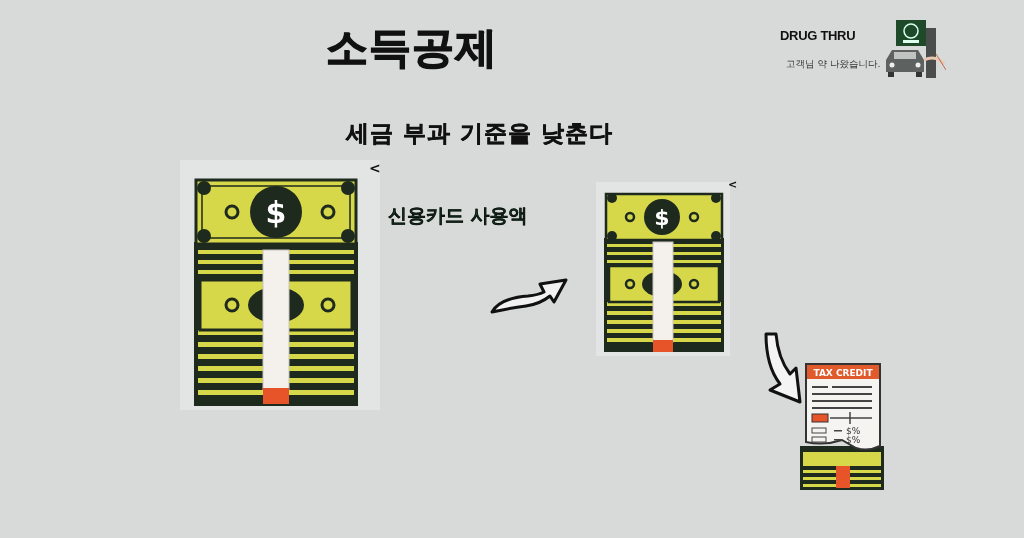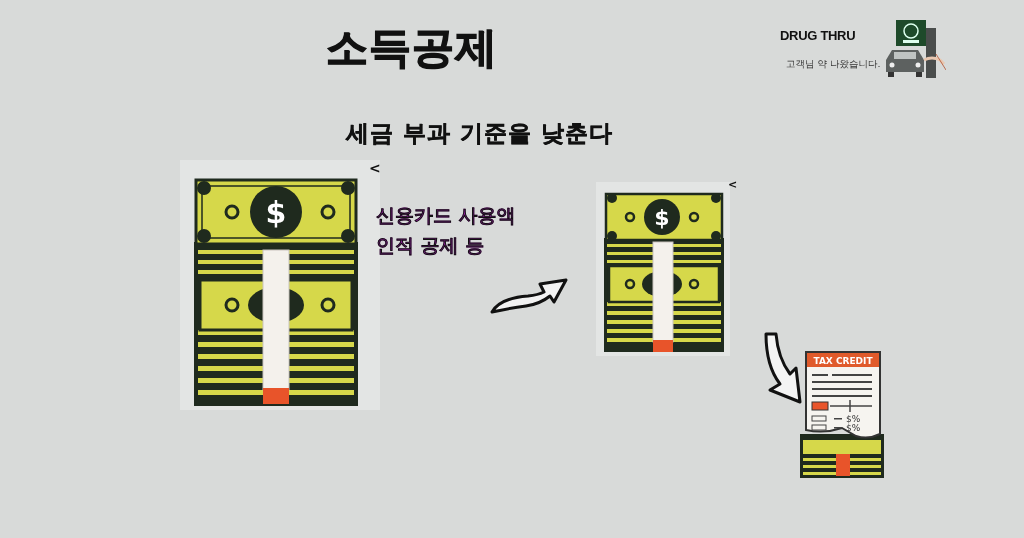--- a/index.html
+++ b/index.html
@@ -1,20 +1,20 @@
 <!DOCTYPE html>
 <html><head>
 <meta charset="utf-8">
 <style>
   html, body { margin:0; padding:0; }
   body { width:1024px; height:538px; background:#d8dad9; position:relative; overflow:hidden; font-family:"DejaVu Sans", sans-serif; }
   .abs { position:absolute; }
   .title { left:306px; top:20px; font-size:42px; font-weight:900; color:#111; letter-spacing:1px;margin-left:20px; -webkit-text-stroke:1.2px #111; }
   .subtitle { left:346px; top:94px; font-size:23px; font-weight:bold; color:#111; letter-spacing:1px;margin-top:24px; -webkit-text-stroke:0.5px #111; }
-  .desc { left:376px; top:200px; font-size:19px; font-weight:bold; color:#a21caf; line-height:30px; -webkit-text-stroke:0.3px #111; }
+  .desc { left:388px; top:200px; font-size:19px; font-weight:bold; color:#14532d; line-height:30px; -webkit-text-stroke:0.3px #111; }
   .brand-name { left:780px; top:28px; font-family:"Liberation Sans", sans-serif; font-size:13px; font-weight:bold; color:#111; letter-spacing:-0.3px; }
   .brand-tag { left:786px; top:58px; font-size:9.5px; color:#333; }
   .imgbox { background:#e3e5e4; }
 </style>
 </head>
 <body>
 
 <div class="abs title">소득공제</div>
 <div class="abs subtitle">세금 부과 기준을 낮춘다</div>
 
@@ -71,21 +71,20 @@
     <text x="96" y="63" text-anchor="middle" font-size="30" font-weight="bold" fill="#fff" font-family="DejaVu Sans, sans-serif">$</text>
 
     <rect x="83" y="90" width="26" height="140" fill="#f4f1ec" stroke="#c9c4bd" stroke-width="1"></rect>
     <rect x="83" y="228" width="26" height="16" fill="#e8542a"></rect>
   </svg>
 </div>
 <div class="abs" style="left:369px;top:160px;font-size:14px;font-weight:bold;color:#111;">&lt;</div>
 
 <div class="abs desc">
   <div>신용카드 사용액</div>
-  <div>인적 공제 등</div>
 </div>
 
 <div class="abs" style="left:488px;top:276px;width:82px;height:42px;">
   <svg width="82" height="42" viewBox="0 0 82 42">
     <path d="M4 36 Q12 22 40 20 Q50 19 56 16 L52 8 L78 4 L66 26 L62 20 Q52 28 38 30 Q22 32 4 36 Z" fill="#f2f2f2" stroke="#111" stroke-width="3" stroke-linejoin="round"></path>
   </svg>
 </div>
 
 <div class="abs imgbox" style="left:596px;top:182px;width:134px;height:174px;">
   <svg width="134" height="174" viewBox="0 0 134 174">
@@ -117,21 +116,21 @@
   </svg>
 </div>
 <div class="abs" style="left:728px;top:178px;font-size:11px;font-weight:bold;color:#111;">&lt;</div>
 
 <div class="abs" style="left:762px;top:332px;width:44px;height:76px;">
   <svg width="44" height="76" viewBox="0 0 44 76">
     <path d="M4 2 L14 2 Q16 26 28 42 L34 36 L38 70 L8 58 L18 52 Q4 34 4 2 Z" fill="#f4f4f4" stroke="#111" stroke-width="3" stroke-linejoin="round"></path>
   </svg>
 </div>
 
-<div class="abs" style="left:798px;top:350px;width:90px;height:130px;">
+<div class="abs" style="left:798px;top:362px;width:90px;height:130px;">
   <svg width="90" height="130" viewBox="0 0 90 130">
 
     <rect x="2" y="84" width="84" height="44" fill="#1f2a1e"></rect>
     <rect x="5" y="90" width="78" height="14" fill="#d6d84a"></rect>
     <rect x="5" y="108" width="78" height="3" fill="#d6d84a"></rect>
     <rect x="5" y="115" width="78" height="3" fill="#d6d84a"></rect>
     <rect x="5" y="122" width="78" height="3" fill="#d6d84a"></rect>
     <rect x="38" y="104" width="14" height="22" fill="#e8542a"></rect>
 
     <path d="M8 2 L82 2 L82 84 Q70 90 58 86 L44 78 Q26 84 8 80 Z" fill="#f6f4f0" stroke="#333" stroke-width="2"></path>

